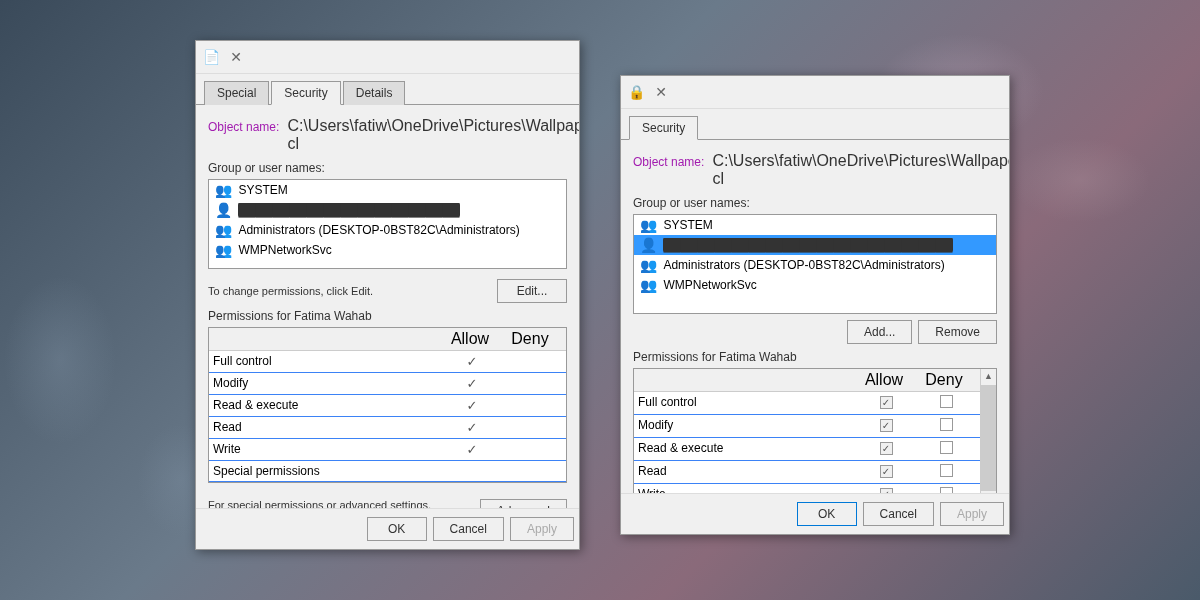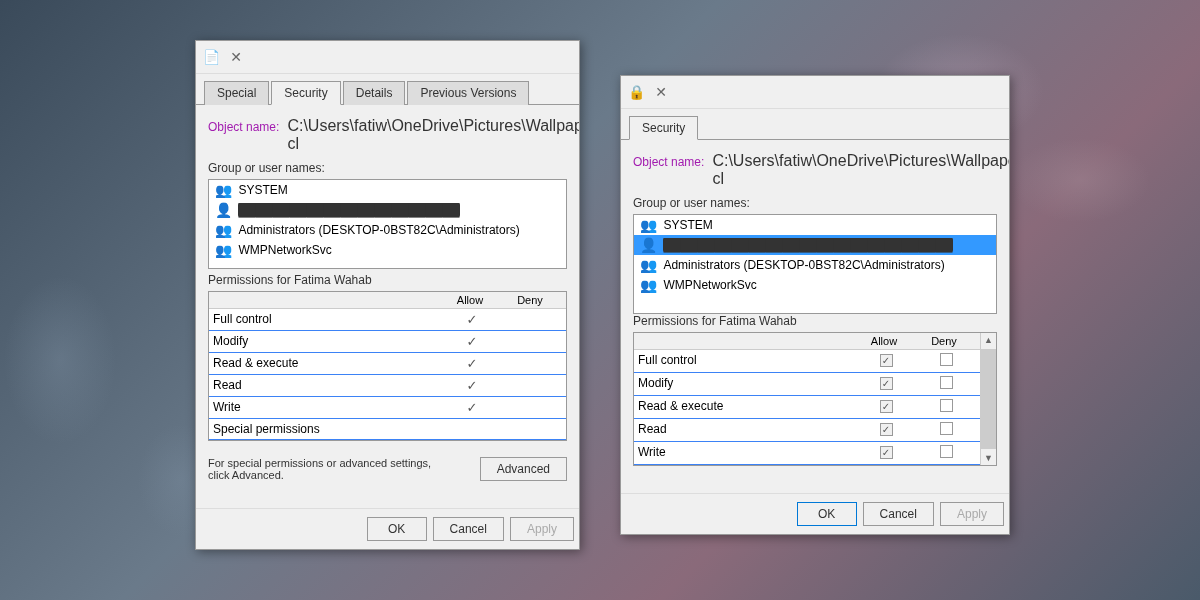--- a/index.html
+++ b/index.html
@@ -168,21 +168,21 @@
     .perm-table {
       border: 1px solid #999;
       background: white;
       width: 100%;
     }
     .perm-header {
       display: flex;
       padding: 2px 6px;
       background: #f0f0f0;
       border-bottom: 1px solid #ccc;
-      font-size: 11px;
+      font-size: 16px;
     }
     .perm-header .perm-name { flex: 1; }
     .perm-header .perm-allow { width: 60px; text-align: center; }
     .perm-header .perm-deny { width: 60px; text-align: center; }
     .perm-row {
       display: flex;
       align-items: flex-start;
       padding: 3px 4px;
       border-bottom: 1px solid #3b82f6;
     }
@@ -241,21 +241,20 @@
 
   <div class="title-bar">
     <span class="title-bar-icon">📄</span>
     <button class="title-bar-close">✕</button>
   </div>
 
   <div class="tab-bar">
     <div class="tab">Special</div>
     <div class="tab active">Security</div>
     <div class="tab">Details</div>
-    <div class="tab">Previous Versions</div>
   </div>
 
   <div class="tab-content">
 
     <div class="field-row">
       <span class="field-label">Object name:</span>
       <span class="field-value">C:\Users\fatiw\OneDrive\Pictures\Wallpapers\david-cl</span>
     </div>
 
     <div class="section-label">Group or user names:</div>
@@ -271,20 +270,24 @@
       <div class="listbox-item">
         <span class="user-icon">👥</span>
         <span>Administrators (DESKTOP-0BST82C\Administrators)</span>
       </div>
       <div class="listbox-item">
         <span class="user-icon">👥</span>
         <span>WMPNetworkSvc</span>
       </div>
     </div>
 
+    <div style="display:flex; align-items:center; justify-content:space-between; margin:8px 0 4px 0;">
+      <span class="info-text">To change permissions, click Edit.</span>
+      <button class="button" style="min-width:70px;">Edit...</button>
+    </div>
 
     <div class="section-label" style="margin-top:4px;">Permissions for Fatima Wahab</div>
     <div class="perm-table">
       <div class="perm-header">
         <span class="perm-name"></span>
         <span class="perm-allow">Allow</span>
         <span class="perm-deny">Deny</span>
       </div>
       <div class="perm-row">
         <span class="perm-name">Full control</span>
@@ -362,20 +365,24 @@
       <div class="listbox-item">
         <span class="user-icon">👥</span>
         <span>Administrators (DESKTOP-0BST82C\Administrators)</span>
       </div>
       <div class="listbox-item">
         <span class="user-icon">👥</span>
         <span>WMPNetworkSvc</span>
       </div>
     </div>
 
+    <div style="display:flex; justify-content:flex-end; gap:6px; margin:6px 0;">
+      <button class="button">Add...</button>
+      <button class="button">Remove</button>
+    </div>
 
     <div class="section-label" style="margin-bottom:4px;">Permissions for Fatima Wahab</div>
 
     <div style="display:flex; border:1px solid #999; background:white; position:relative;">
       <div style="flex:1;">
         <div class="perm-header">
           <span class="perm-name"></span>
           <span class="perm-allow">Allow</span>
           <span class="perm-deny">Deny</span>
         </div>

